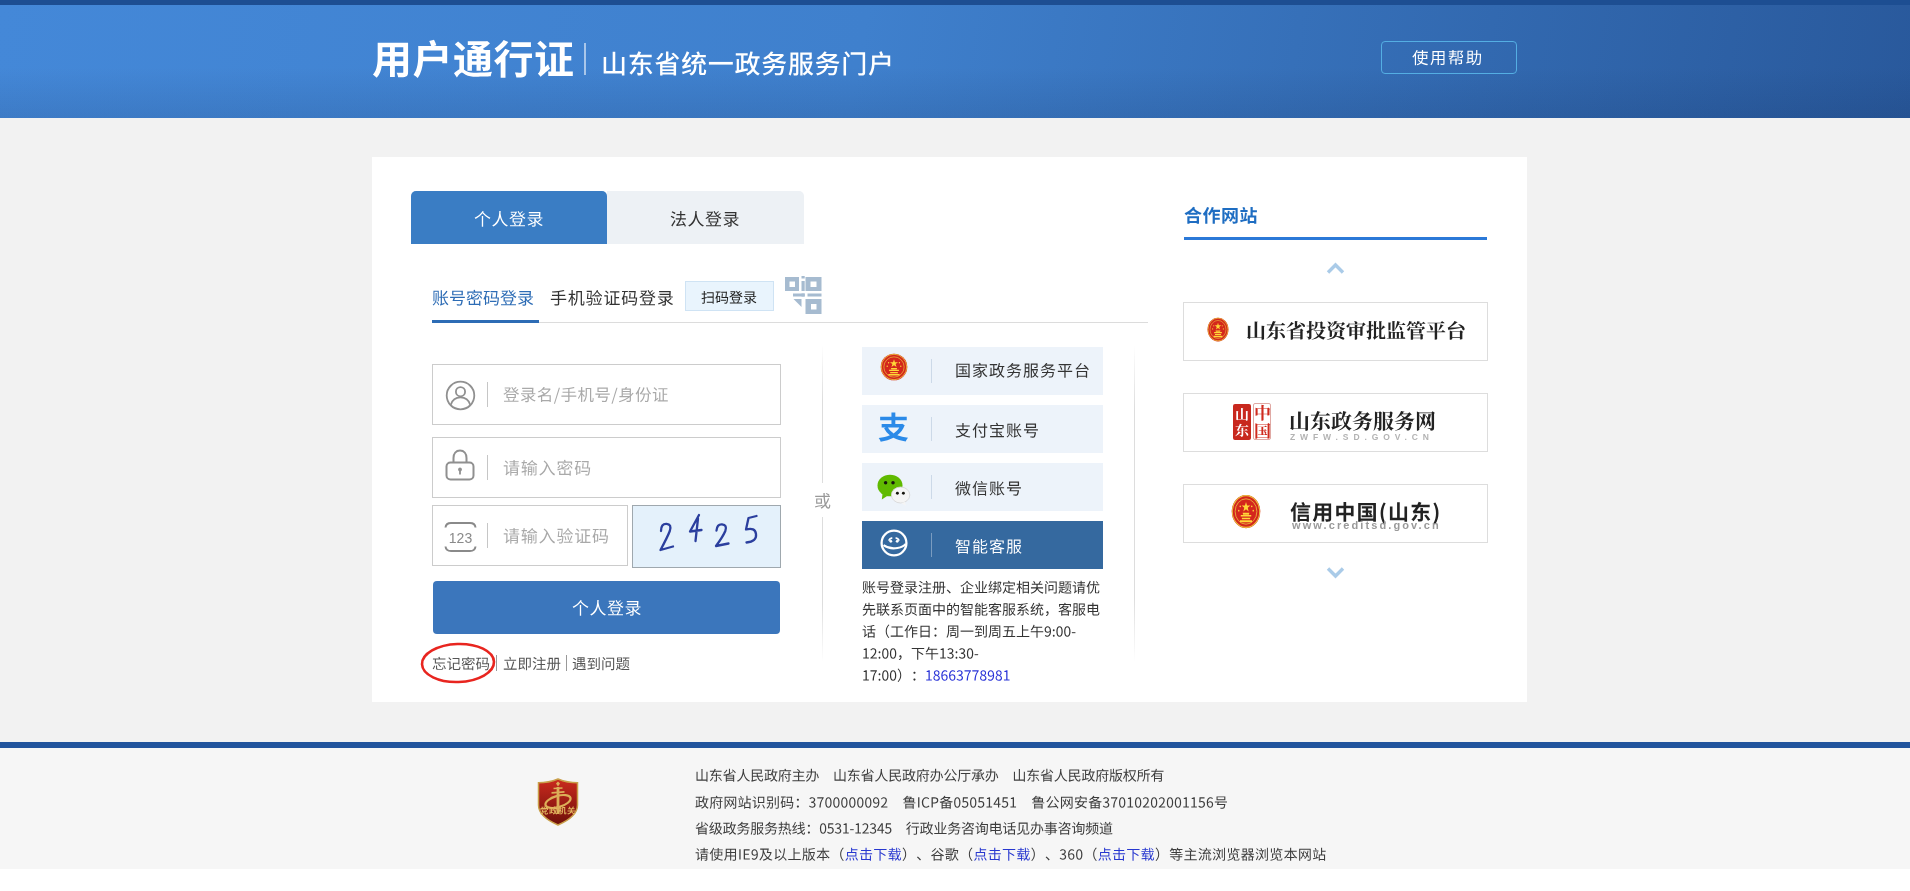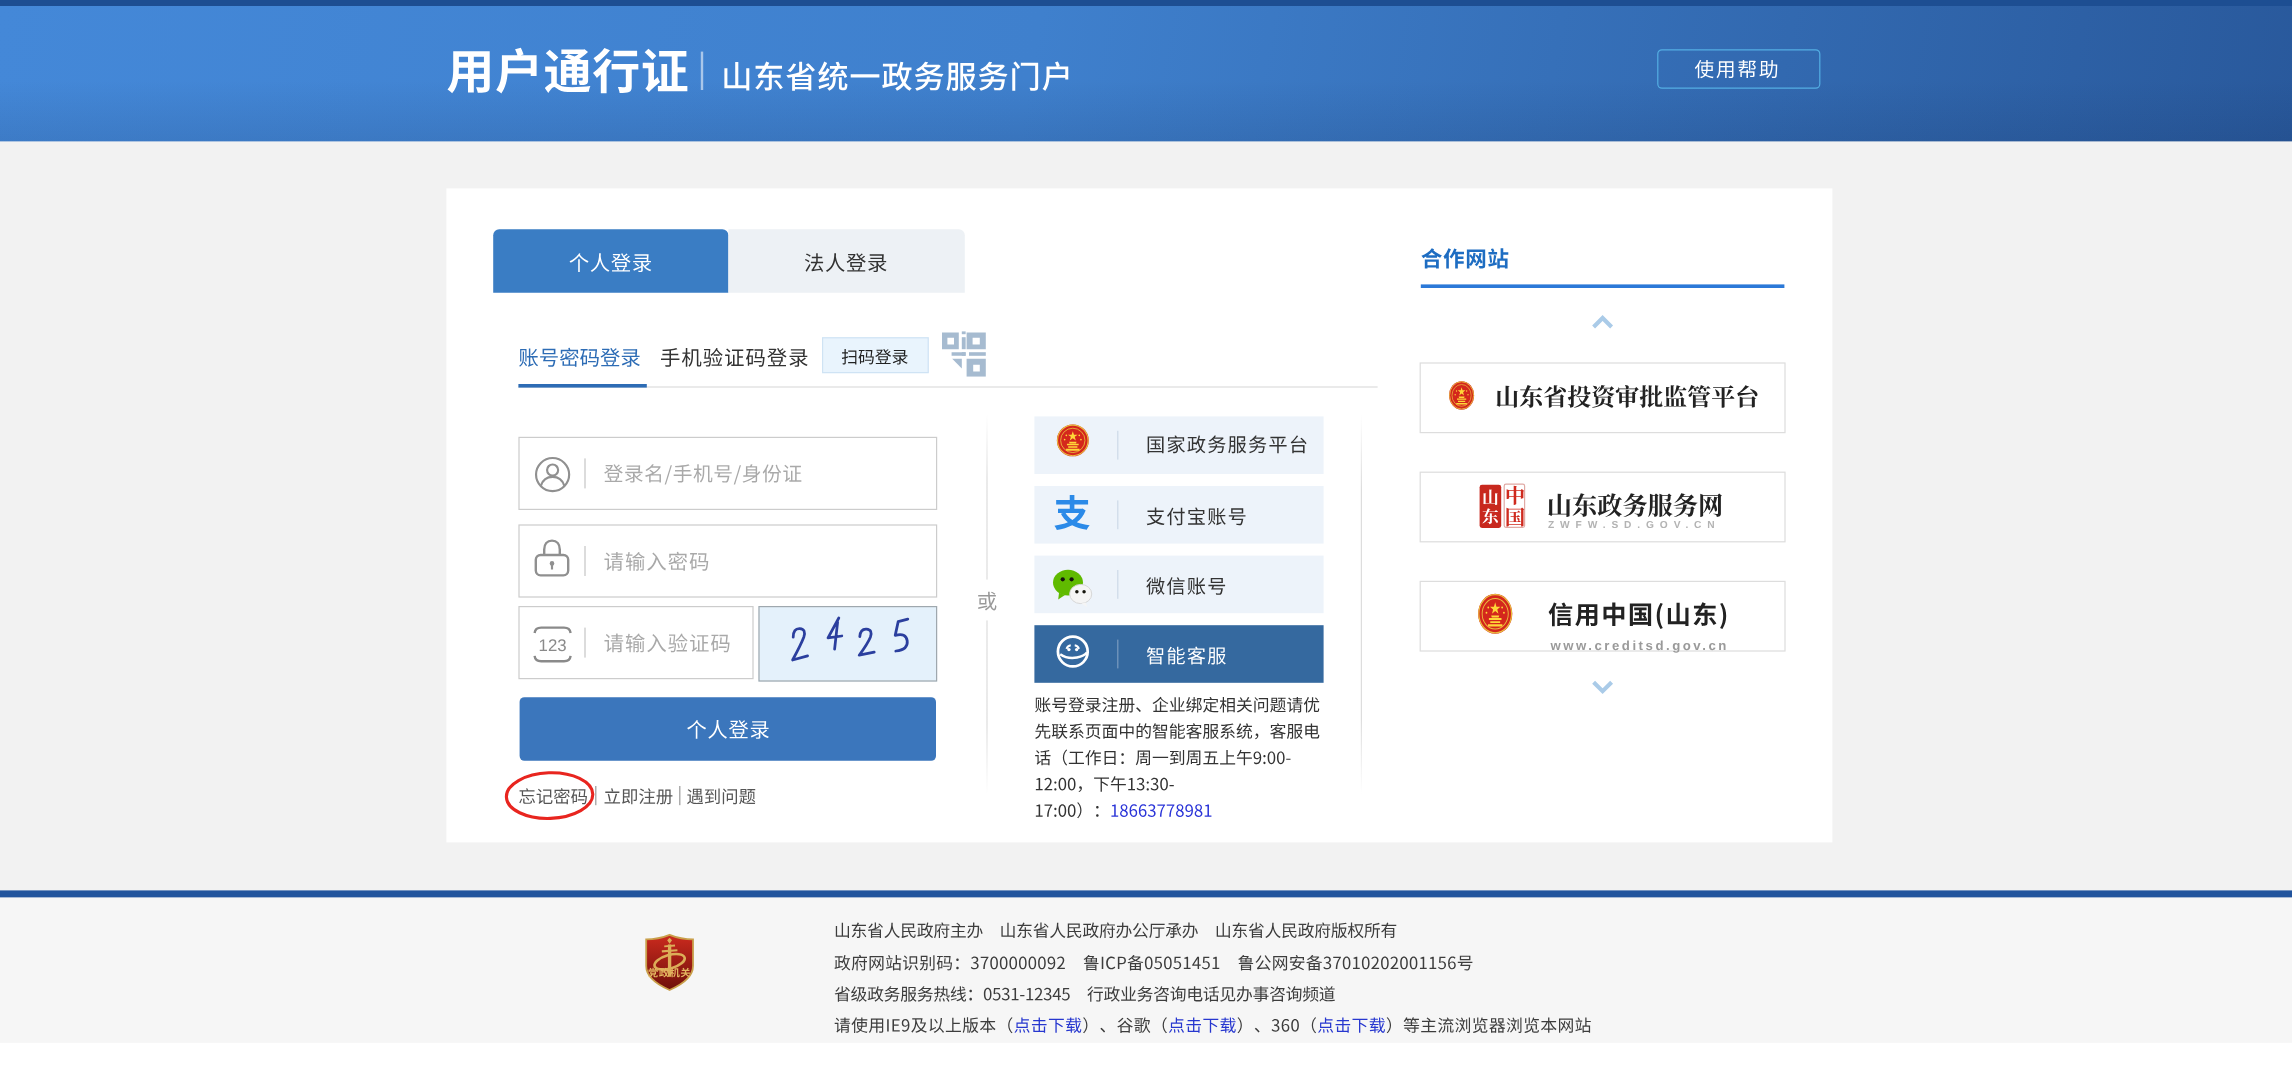--- a/index.html
+++ b/index.html
@@ -882,21 +882,21 @@
           <use href="#gb127" x="2114"></use>
           <use href="#gb128" x="3171"></use>
           <use href="#gb129" x="4229"></use>
           <use href="#gb130" x="4664"></use>
           <use href="#gb131" x="5721"></use>
           <use href="#gb132" x="6778"></use>
         </g>
       </g>
     </svg>
   </div>
-<div class="abs" style="left:1292px;top:533px;width:200px;font:bold 11px 'Liberation Sans';letter-spacing:2.1px;color:#9a9a9a">www.creditsd.gov.cn</div>
+<div class="abs" style="left:1292px;top:519px;width:200px;font:bold 11px 'Liberation Sans';letter-spacing:2.1px;color:#9a9a9a">www.creditsd.gov.cn</div>
 <div class="abs" style="left:1326px;top:566px">
 <svg width="19" height="13" viewBox="0 0 19 13" fill="none" stroke="#aacbe8" stroke-width="3.4">
   <path d="M2 2.5 L9.5 10 L17 2.5"></path>
 </svg>
   </div>
 
 <div class="abs" style="left:0;top:742px;width:1910px;height:6px;background:#21549d"></div>
 <div class="abs" style="left:0;top:748px;width:1910px;height:121px;background:#f6f6f6"></div>
 <div class="abs" style="left:0;top:869px;width:1910px;height:22px;background:#fff"></div>
 

